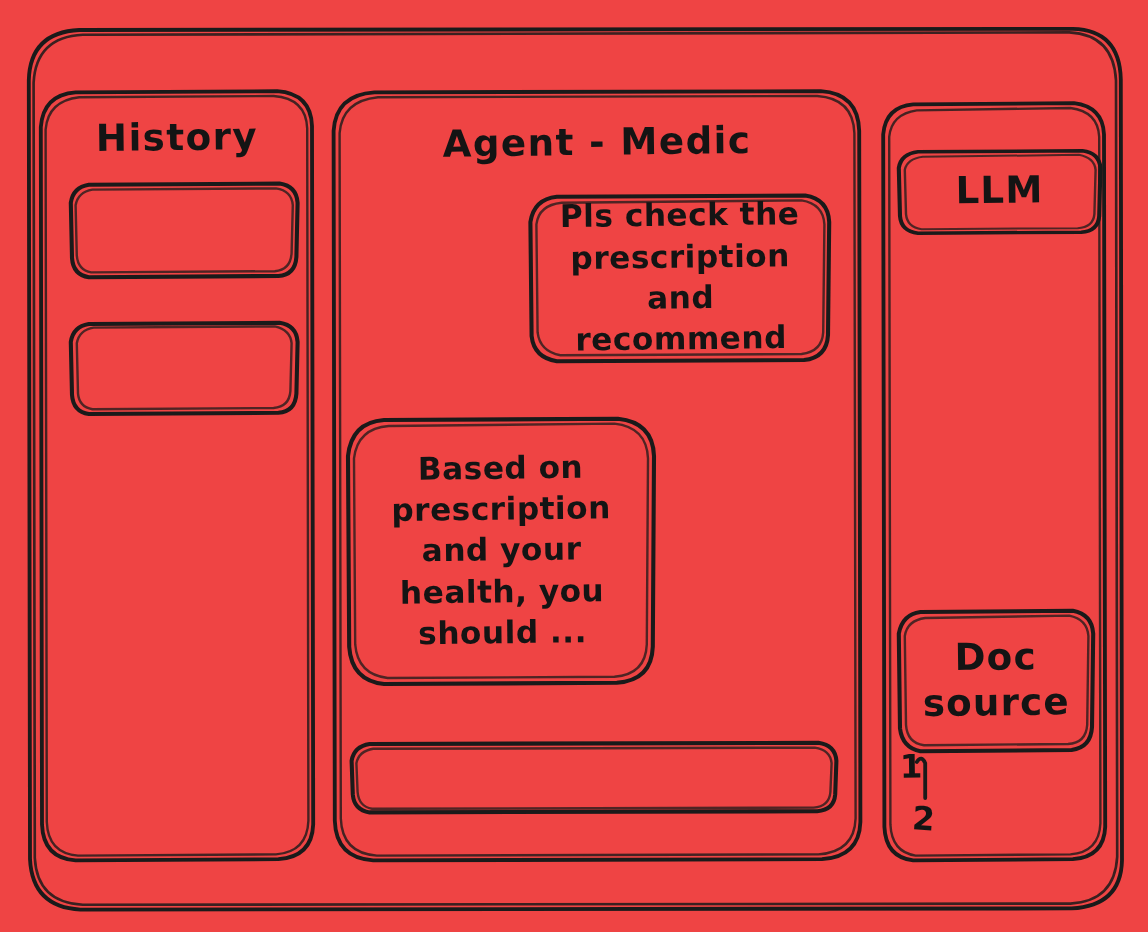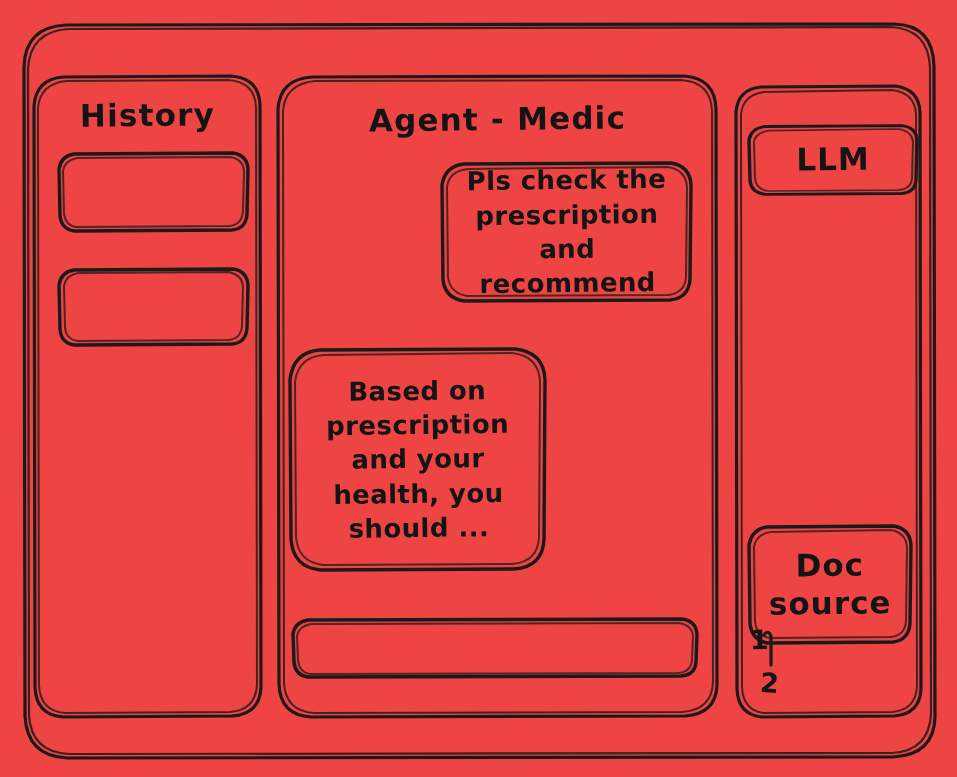--- a/index.html
+++ b/index.html
@@ -161,21 +161,21 @@
   <div class="sketch" style="left:747px; top:124px; width:172px; height:72px;">
     <svg viewBox="0 0 172 86" preserveAspectRatio="none">
       <path stroke-width="3.4" d="M18,3 L155,2 Q169,4 170,19 L169,67 Q168,82 154,83 L18,84 Q4,82 3,67 L2,19 Q4,5 18,3 Z"></path>
       <path stroke-width="2" opacity="0.75" d="M22,8 L152,6 Q165,9 166,21 L165,65 Q164,78 151,79 L21,80 Q9,78 8,65 L7,21 Q9,10 22,8"></path>
     </svg>
     <div class="hand chip-text centered" style="left:0; top:0; width:100%; height:100%;">LLM</div>
   </div>
 
 
 
-  <div class="sketch" style="left:747px; top:524px; width:166px; height:122px;">
+  <div class="sketch" style="left:747px; top:507px; width:166px; height:122px;">
     <svg viewBox="0 0 166 122" preserveAspectRatio="none">
       <path stroke-width="3.4" d="M20,3 L147,2 Q163,5 164,21 L163,99 Q162,116 146,118 L20,119 Q5,116 3,100 L2,21 Q5,5 20,3 Z"></path>
       <path stroke-width="2" opacity="0.75" d="M24,8 L144,6 Q159,9 160,23 L159,97 Q158,112 143,113 L23,114 Q9,112 8,97 L7,23 Q9,10 24,8"></path>
     </svg>
     <div class="hand chip-text centered" style="left:0; top:0; width:100%; height:100%; line-height:1.22;">Doc
 source</div>
   </div>
 
   <div class="sketch" style="left:752px; top:625px; width:40px; height:45px;">
     <svg viewBox="0 0 40 45" preserveAspectRatio="none">

